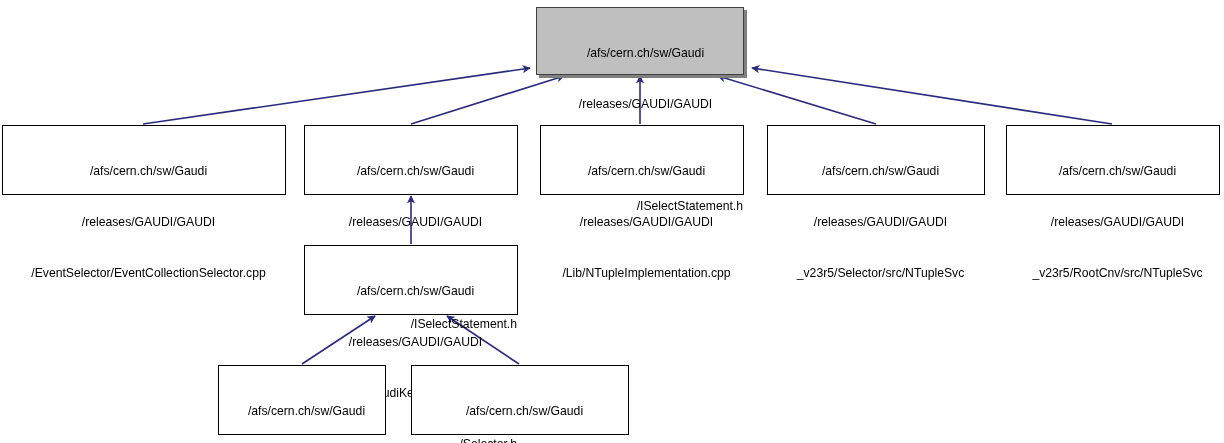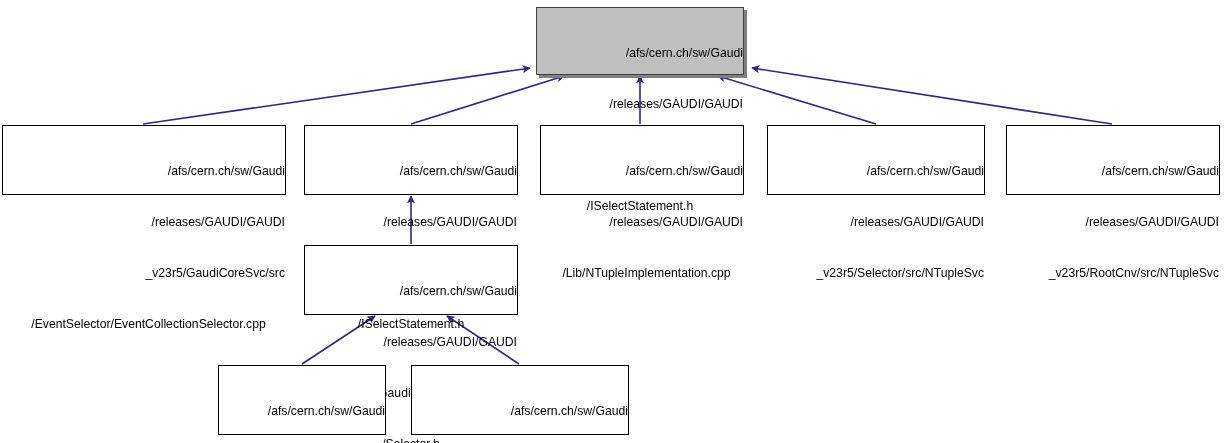--- a/index.html
+++ b/index.html
@@ -40,30 +40,30 @@
     background: #bfbfbf;
     border: 1px solid #404040;
     box-shadow: 3px 3px 0 0 #808080;
   }
   .node .line {
     display: block;
   }
   .node .line.l1,
   .node .line.l2,
   .node .line.l3 {
-    text-align: right;
+    text-align: center;
     padding-left: 9px;
   }
   .node.root .line.l1,
   .node.root .line.l2,
   .node.root .line.l3 {
     padding-left: 11px;
   }
   .node .line.l4 {
-    text-align: center;
+    text-align: right;
   }
   .node.leftalign4 .line.l4 {
     text-align: center;
     padding-left: 9px;
   }
 </style>
 </head>
 <body>
 
 <div id="graph">
@@ -90,21 +90,20 @@
   <div class="node root" style="left:536px; top:7px; width:208px; height:68px;">
     <span class="line l1">/afs/cern.ch/sw/Gaudi</span>
     <span class="line l2">/releases/GAUDI/GAUDI</span>
     <span class="line l3">_v23r5/GaudiKernel/GaudiKernel</span>
     <span class="line l4">/ISelectStatement.h</span>
   </div>
 
   <div class="node leftalign4" style="left:2px; top:125px; width:284px; height:70px;">
     <span class="line l1">/afs/cern.ch/sw/Gaudi</span>
     <span class="line l2">/releases/GAUDI/GAUDI</span>
-    <span class="line l3">_v23r5/GaudiCoreSvc/src</span>
     <span class="line l4">/EventSelector/EventCollectionSelector.cpp</span>
   </div>
 
   <div class="node" style="left:304px; top:125px; width:214px; height:70px;">
     <span class="line l1">/afs/cern.ch/sw/Gaudi</span>
     <span class="line l2">/releases/GAUDI/GAUDI</span>
     <span class="line l3">_v23r5/GaudiKernel/GaudiKernel</span>
     <span class="line l4">/ISelectStatement.h</span>
   </div>
 

